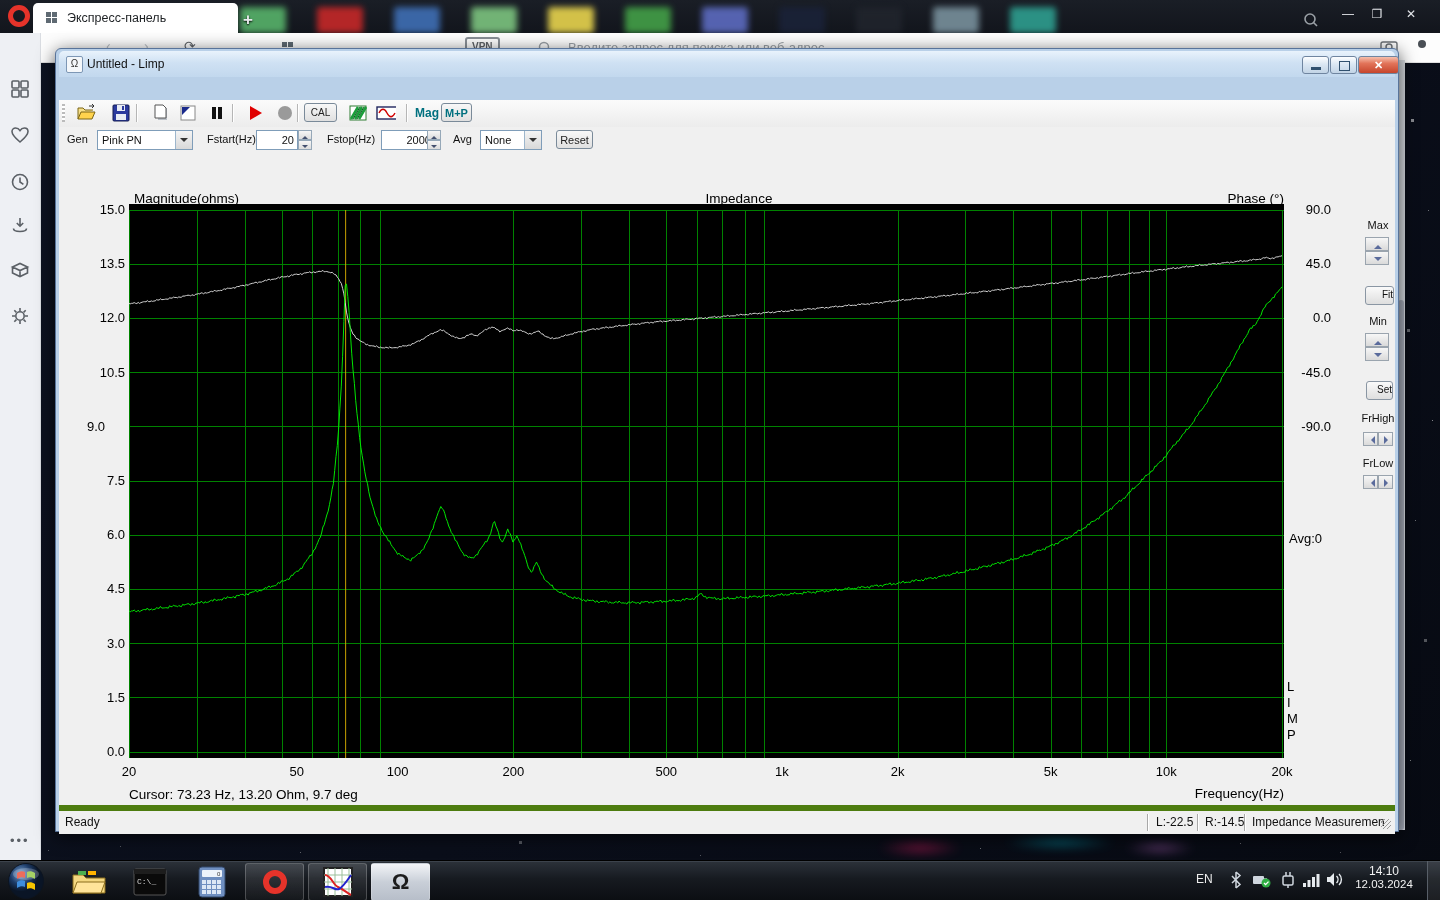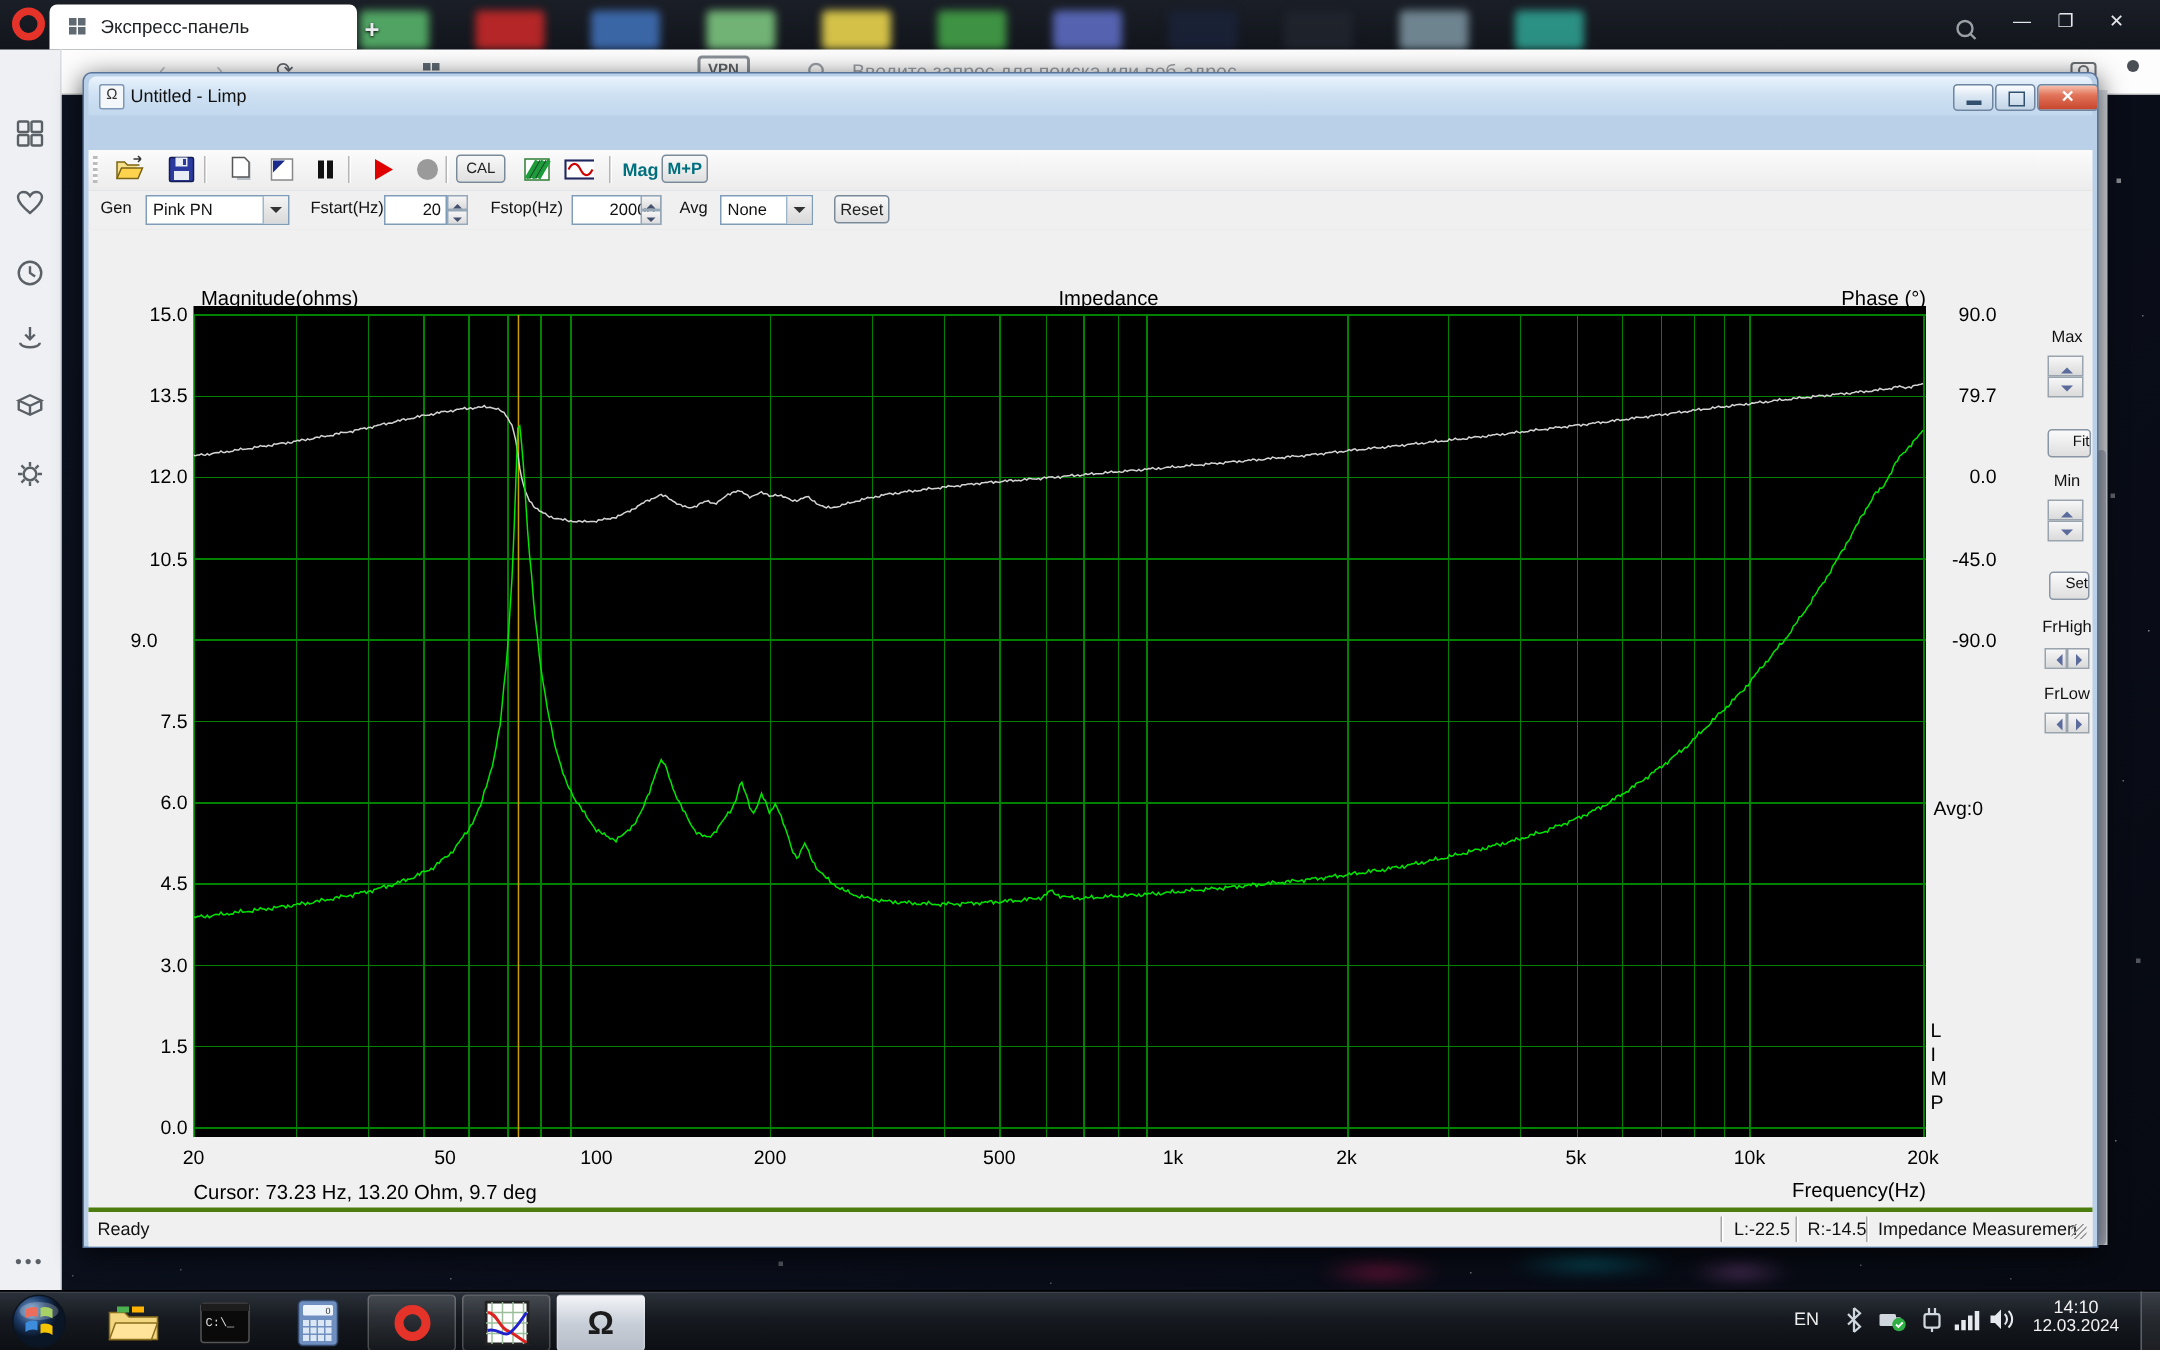--- a/index.html
+++ b/index.html
@@ -58,21 +58,21 @@
   .vspin{position:absolute;width:24px;height:28px;}
   .vspin b{position:absolute;left:0;width:24px;height:14px;background:linear-gradient(#f7f7f7,#dadada);border:1px solid #9aa4ae;box-sizing:border-box;}
   .vspin b:after{content:"";position:absolute;left:8px;border:4px solid transparent;}
   .vspin b.up{top:0}.vspin b.up:after{top:3px;border-bottom-color:#5a6b9c;}
   .vspin b.dn{top:14px}.vspin b.dn:after{top:5px;border-top-color:#5a6b9c;}
   .hpair{position:absolute;width:30px;height:14px;}
   .hpair b{position:absolute;top:0;width:15px;height:14px;background:linear-gradient(#f7f7f7,#dadada);border:1px solid #9aa4ae;box-sizing:border-box;}
   .hpair b:after{content:"";position:absolute;top:3px;border:4px solid transparent;}
   .hpair b.l{left:0}.hpair b.l:after{left:3px;border-right-color:#5a6b9c;}
   .hpair b.r{left:15px}.hpair b.r:after{left:5px;border-left-color:#5a6b9c;}
-  .statusbar{left:3px;top:756px;width:1336px;height:23px;background:#f0f0f0;border-top:3px solid #4d7c0f;font-size:12px;color:#111;}
+  .statusbar{left:3px;top:756px;width:1336px;height:23px;background:#f0f0f0;border-top:6px solid #4d7c0f;font-size:12px;color:#111;}
   .ssep{position:absolute;top:3px;width:1px;height:17px;background:#a8a8a8;box-shadow:1px 0 0 #fff;}
   
   .sidestrip{left:1397px;top:60px;width:8px;height:770px;background:#d7dbe1;z-index:5;}
   .sidethumb{left:1398px;top:300px;width:6px;height:530px;background:#a7adbb;border-radius:3px;z-index:6;}
   .taskbar{left:0;top:860px;width:1440px;height:40px;background:linear-gradient(#2c323a,#161a20 45%,#0b0e12);border-top:1px solid #000;box-shadow:inset 0 1px 0 #3c434c;z-index:20;}
   .tb-app{position:absolute;top:2px;width:57px;height:36px;border:1px solid rgba(255,255,255,.22);border-radius:3px;background:linear-gradient(rgba(255,255,255,.13),rgba(255,255,255,.04));display:flex;align-items:center;justify-content:center;}
   .tb-app.front{background:linear-gradient(#f2f4f7,#c9cfd8 50%,#b7bec9);}
   .trayico{position:absolute;top:11px;}
   .clock{position:absolute;left:1352px;top:3px;width:64px;text-align:center;color:#f2f2f2;}
   .showdesk{position:absolute;left:1427px;top:0;width:13px;height:40px;border-left:1px solid #585f68;background:rgba(255,255,255,.07);}
@@ -333,21 +333,21 @@
           <span class="axlbl" style="position:absolute;left:28px;top:157.4px;width:38px;text-align:right">12.0</span>
           <span class="axlbl" style="position:absolute;left:28px;top:211.60000000000002px;width:38px;text-align:right">10.5</span>
           <span class="axlbl" style="position:absolute;left:28px;top:265.8px;width:38px;">9.0</span>
           <span class="axlbl" style="position:absolute;left:28px;top:320px;width:38px;text-align:right">7.5</span>
           <span class="axlbl" style="position:absolute;left:28px;top:374.20000000000005px;width:38px;text-align:right">6.0</span>
           <span class="axlbl" style="position:absolute;left:28px;top:428.40000000000003px;width:38px;text-align:right">4.5</span>
           <span class="axlbl" style="position:absolute;left:28px;top:482.6px;width:38px;text-align:right">3.0</span>
           <span class="axlbl" style="position:absolute;left:28px;top:536.8px;width:38px;text-align:right">1.5</span>
           <span class="axlbl" style="position:absolute;left:28px;top:591px;width:38px;text-align:right">0.0</span>
           <span class="axlbl" style="position:absolute;left:1230px;top:49px;width:42px;text-align:right">90.0</span>
-          <span class="axlbl" style="position:absolute;left:1230px;top:103.2px;width:42px;text-align:right">79.7</span>
+          <span class="axlbl" style="position:absolute;left:1230px;top:103.2px;width:42px;text-align:right">45.0</span>
           <span class="axlbl" style="position:absolute;left:1230px;top:157.4px;width:42px;text-align:right">0.0</span>
           <span class="axlbl" style="position:absolute;left:1230px;top:211.60000000000002px;width:42px;text-align:right">-45.0</span>
           <span class="axlbl" style="position:absolute;left:1230px;top:265.8px;width:42px;text-align:right">-90.0</span>
           <span class="axlbl" style="position:absolute;left:48px;top:611px;width:44px;text-align:center">20</span>
           <span class="axlbl" style="position:absolute;left:200.94160999961977px;top:611px;width:44px;text-align:right">50</span>
           <span class="axlbl" style="position:absolute;left:316.6374716664765px;top:611px;width:44px;text-align:center">100</span>
           <span class="axlbl" style="position:absolute;left:432.3333333333333px;top:611px;width:44px;text-align:center">200</span>
           <span class="axlbl" style="position:absolute;left:585.274943332953px;top:611px;width:44px;text-align:center">500</span>
           <span class="axlbl" style="position:absolute;left:700.9708049998098px;top:611px;width:44px;text-align:center">1k</span>
           <span class="axlbl" style="position:absolute;left:816.6666666666666px;top:611px;width:44px;text-align:center">2k</span>

